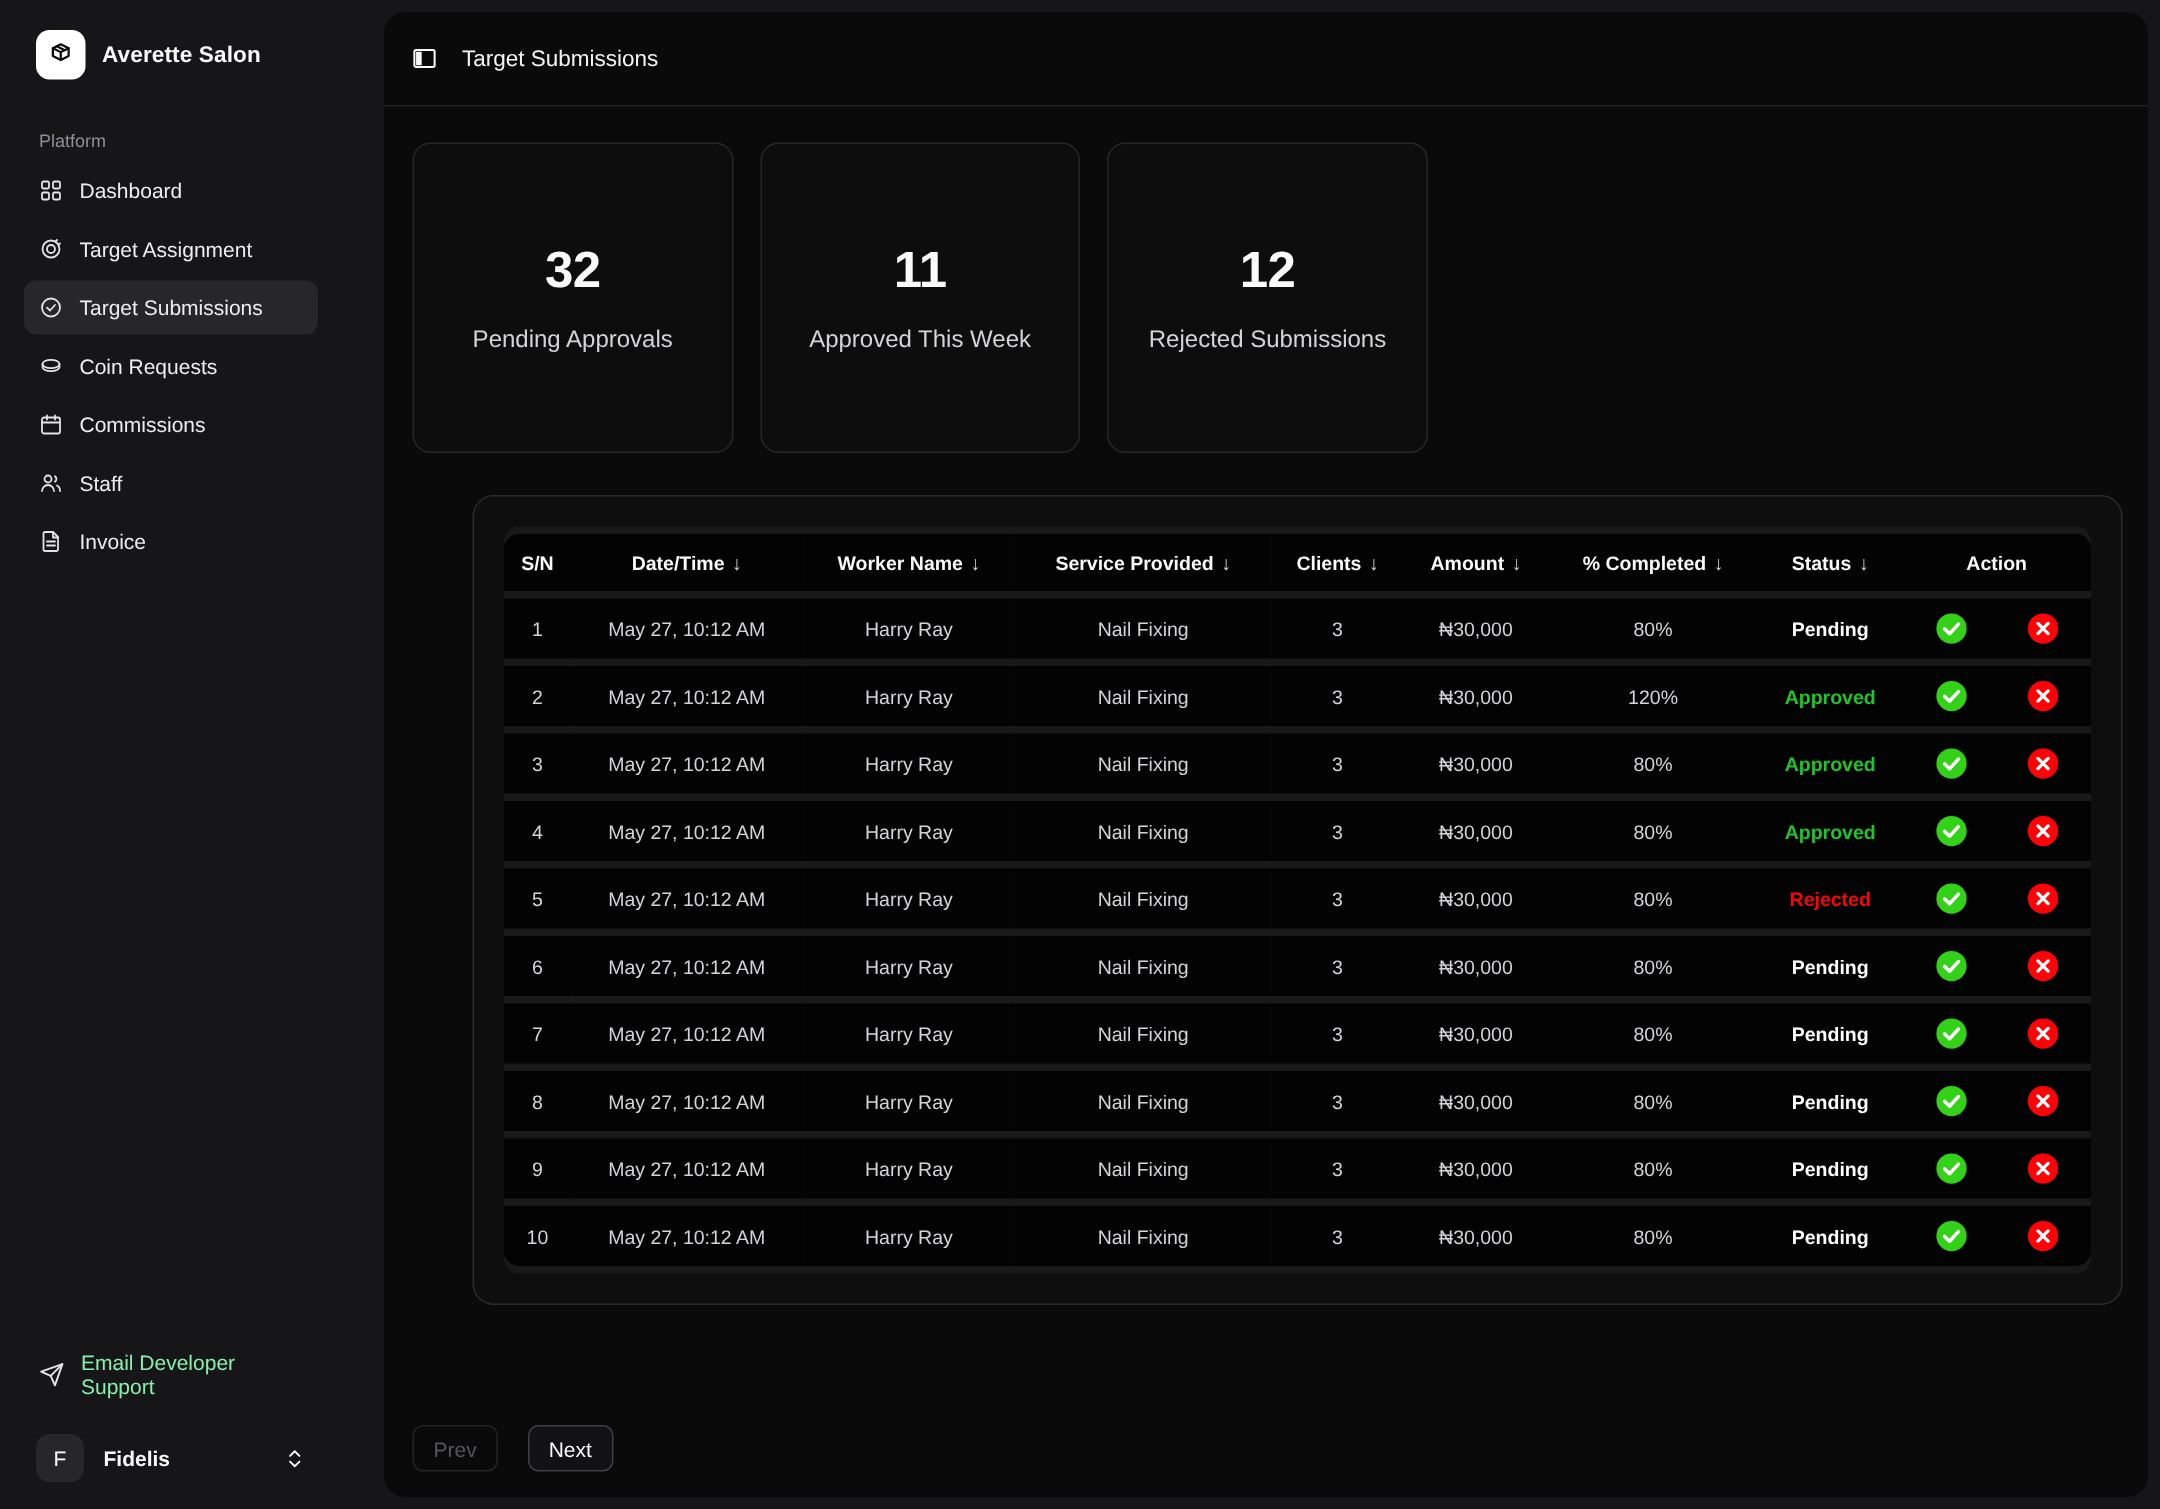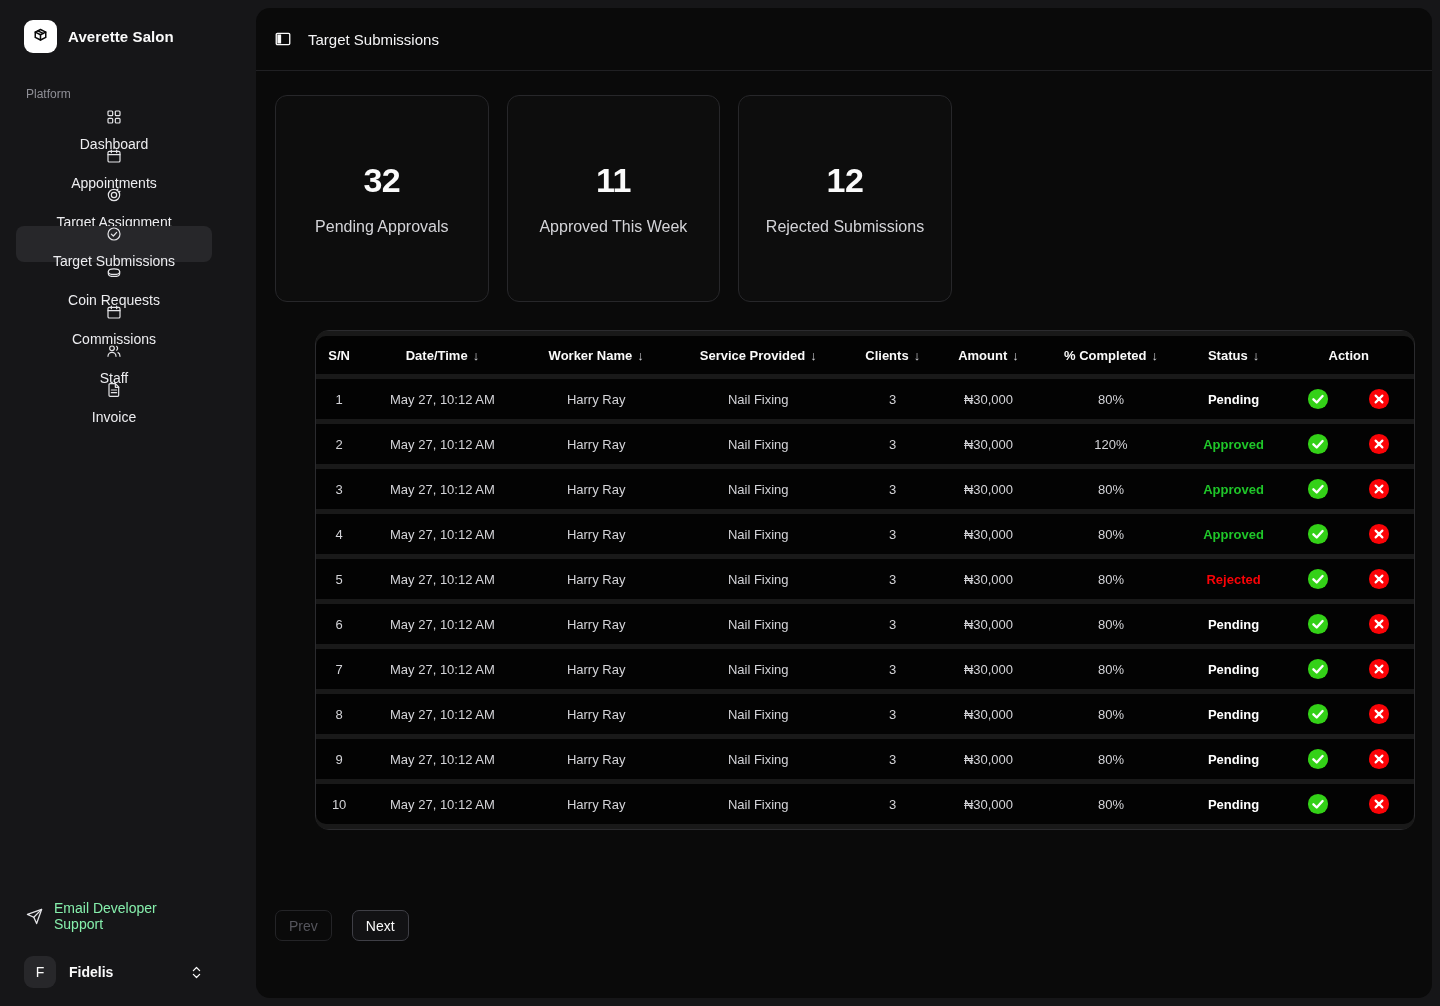--- a/index.html
+++ b/index.html
@@ -21,21 +21,21 @@
   .brand-logo {
     width:33px; height:33px; background:#ffffff; border-radius:9px;
     display:flex; align-items:center; justify-content:center; flex:0 0 auto;
   }
   .brand-name { font-size:15px; font-weight:700; letter-spacing:.1px; }
   .section-label { font-size:12px; color:#8f8f96; margin:30px 0 8px 10px; }
   .nav { display:flex; flex-direction:column; gap:3px; }
   .nav-item {
     display:flex; align-items:center; gap:11px; height:36px;
     padding:0 10px; border-radius:8px; cursor:pointer;
-    color:#ededf0; font-size:14px;flex-direction:column;
+    color:#ededf0; font-size:14px;
   }
   .nav-item.active { background:#27272a; }
   .nav-item .ico { width:16px; height:16px; flex:0 0 auto; color:#e4e4e7; display:flex; }
   .sidebar-bottom { margin-top:auto; display:flex; flex-direction:column; gap:14px; }
   .support-row { display:flex; align-items:center; gap:11px; padding:6px 10px; font-size:14px; color:#86efac; cursor:pointer; border-radius:8px; }
   .user-row { display:flex; align-items:center; gap:13px; padding:4px 8px 4px 8px; border-radius:8px; cursor:pointer; }
   .avatar {
     width:32px; height:32px; border-radius:9px; background:#27272a;
     display:flex; align-items:center; justify-content:center;
     font-size:14px; color:#fafafa;
@@ -63,21 +63,21 @@
     height:207px; border:1px solid #27272a; border-radius:12px; background:#0d0d0d;
     display:flex; flex-direction:column; align-items:center; justify-content:center;
     gap:18px; padding:0 6px;
   }
   .stat-value { font-size:34px; font-weight:700; letter-spacing:-0.5px; white-space:nowrap; }
   .stat-label { font-size:16px; color:#d4d4d8; text-align:center; }
 
   
   .table-card {
     margin-top:28px; border:1px solid #2b2b2e; border-radius:14px;
-    background:#0e0e0e; padding:0;margin-left:40px;
+    background:#0e0e0e; padding:20px;margin-left:40px;
   }
   table { width:100%; border-collapse:separate; border-spacing:0 5px; background:#191919; border-radius:10px; }
   th, td { text-align:center; vertical-align:middle; }
   th {
     background:#030303; height:38px; font-size:13px; font-weight:600; color:#fafafa;
     white-space:nowrap; padding:0 6px;
   }
   td { background:#030303; height:40px; font-size:13px; color:#d4d4d8; padding:0 6px; }
   th:first-child { border-top-left-radius:10px; }
   th:last-child  { border-top-right-radius:10px; }
@@ -126,29 +126,20 @@
       <div class="nav-item">
         <span class="ico">
           <svg width="16" height="16" viewBox="0 0 24 24" fill="none" stroke="currentColor" stroke-width="1.8" stroke-linecap="round" stroke-linejoin="round">
             <rect x="3" y="3" width="7" height="7" rx="1.5"></rect>
             <rect x="14" y="3" width="7" height="7" rx="1.5"></rect>
             <rect x="3" y="14" width="7" height="7" rx="1.5"></rect>
             <rect x="14" y="14" width="7" height="7" rx="1.5"></rect>
           </svg>
         </span>
         <span>Dashboard</span>
-      </div>
-      <div class="nav-item">
-        <span class="ico">
-          <svg width="16" height="16" viewBox="0 0 24 24" fill="none" stroke="currentColor" stroke-width="1.8" stroke-linecap="round" stroke-linejoin="round">
-            <rect x="3" y="5" width="18" height="16" rx="2"></rect>
-            <path d="M8 3 V7 M16 3 V7 M3 10 H21"></path>
-          </svg>
-        </span>
-        <span>Appointments</span>
       </div>
       <div class="nav-item">
         <span class="ico">
           <svg width="16" height="16" viewBox="0 0 24 24" fill="none" stroke="currentColor" stroke-width="1.8" stroke-linecap="round" stroke-linejoin="round">
             <circle cx="12" cy="12" r="8.5"></circle>
             <circle cx="12" cy="12" r="4"></circle>
             <path d="M16.5 4.5 L18 3 M19.5 7.5 L21 6.5"></path>
           </svg>
         </span>
         <span>Target Assignment</span>

